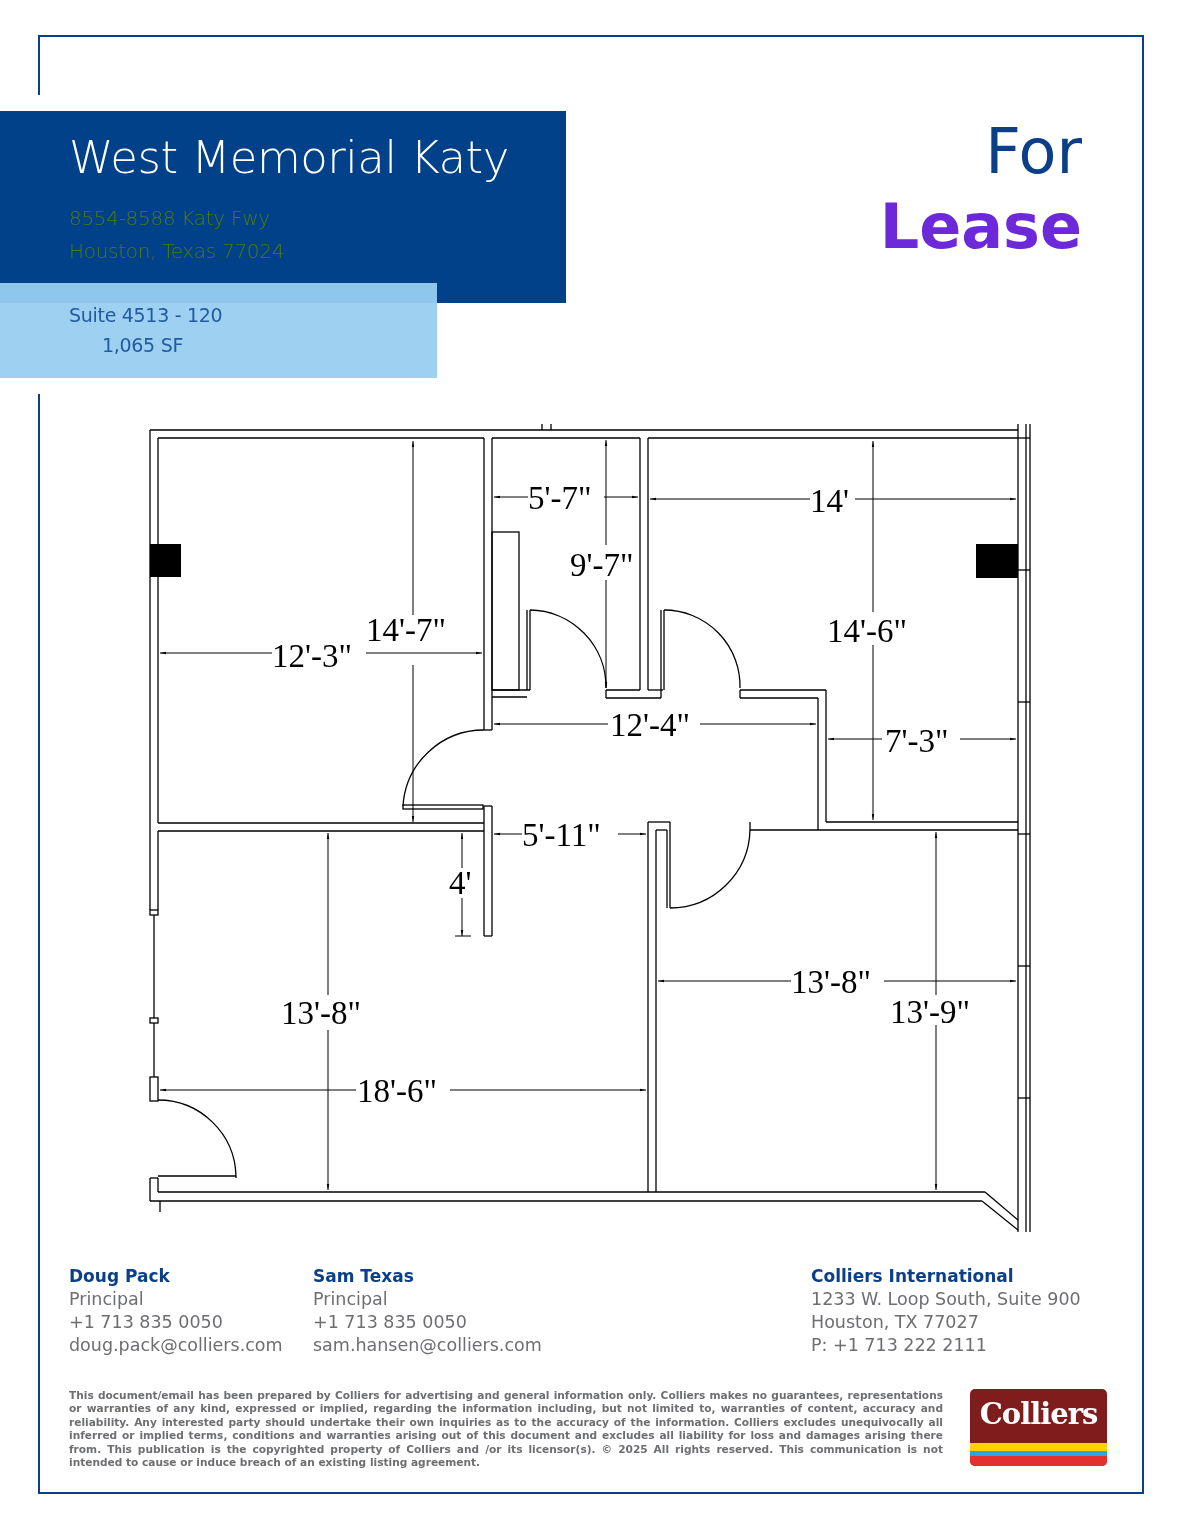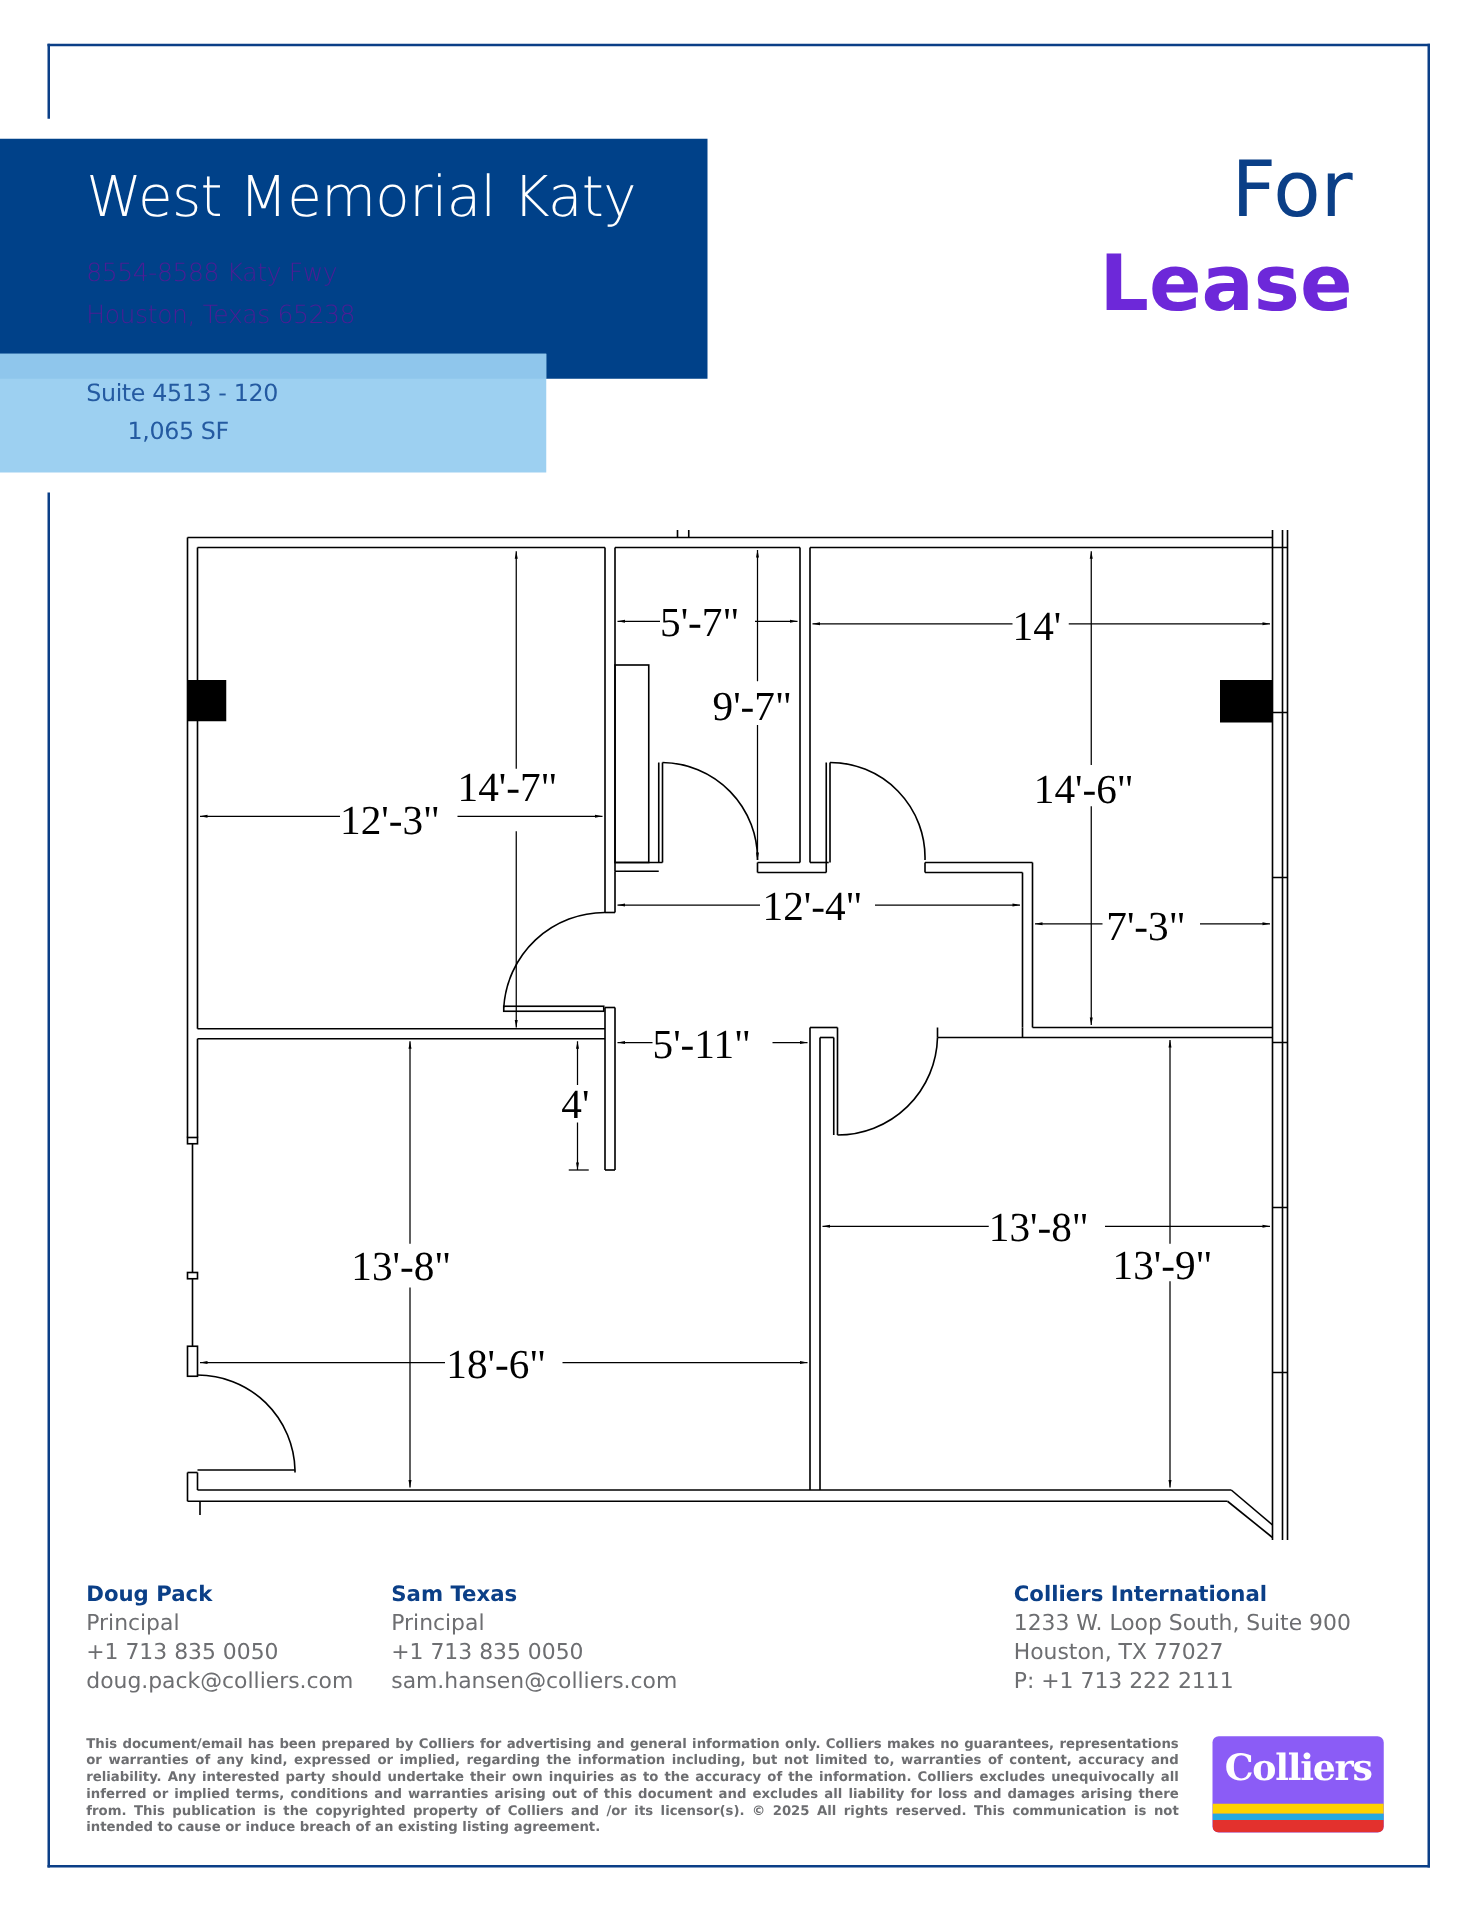--- a/index.html
+++ b/index.html
@@ -5,21 +5,21 @@
   html, body { margin: 0; padding: 0; background: #ffffff; }
   body { width: 1182px; height: 1529px; position: relative; overflow: hidden; font-family: "DejaVu Sans", sans-serif; }
   .frame-top { position: absolute; left: 38px; top: 35px; width: 1106px; height: 2px; background: #0b3f87; }
   .frame-right { position: absolute; left: 1142px; top: 35px; width: 2px; height: 1459px; background: #0b3f87; }
   .frame-bottom { position: absolute; left: 38px; top: 1492px; width: 1106px; height: 2px; background: #0b3f87; }
   .frame-left-top { position: absolute; left: 38px; top: 35px; width: 2px; height: 60px; background: #0b3f87; }
   .frame-left-bottom { position: absolute; left: 38px; top: 394px; width: 2px; height: 1100px; background: #0b3f87; }
 
   .title-block { position: absolute; left: 0; top: 111px; width: 566px; height: 192px; background: #004189; }
   .title { position: absolute; left: 69px; top: 131px; font-size: 45px; font-weight: 200; color: #ffffff; letter-spacing: -0.5px; white-space: nowrap; font-family: "DejaVu Sans", sans-serif; }
-  .addr { position: absolute; left: 69px; color: #4c1d95; font-size: 20px; font-weight: 300; white-space: nowrap; font-family: "DejaVu Sans", sans-serif; letter-spacing: -0.3px; }
+  .addr { position: absolute; left: 69px; color: #4d7c0f; font-size: 20px; font-weight: 300; white-space: nowrap; font-family: "DejaVu Sans", sans-serif; letter-spacing: -0.3px; }
   .addr1 { top: 206px; }
   .addr2 { top: 239px; }
 
   .suite-block { position: absolute; left: 0; top: 283px; width: 437px; height: 95px; background: #9dd0f1; }
   .suite-block .overlap { position: absolute; left: 0; top: 0; width: 437px; height: 20px; background: #8fc6ec; }
   .suite { position: absolute; left: 69px; color: #245aa1; font-size: 19px; white-space: nowrap; letter-spacing: -0.3px; }
   .suite1 { top: 304px; }
   .suite2 { top: 334px; margin-left: 33px; }
 
   .for { position: absolute; right: 100px; top: 121px; font-size: 62px; color: #0b3f87; font-weight: 400; text-align: right; line-height: 1; }
@@ -28,21 +28,21 @@
   .plan { position: absolute; left: 0; top: 0; }
 
   .contact { position: absolute; top: 1265px; font-size: 17.5px; line-height: 23px; color: #6d6e71; white-space: nowrap; }
   .contact .name { color: #0b3f87; font-weight: 700; font-size: 17px; }
   .c1 { left: 69px; }
   .c2 { left: 313px; }
   .c3 { left: 811px; }
 
   .disclaimer { position: absolute; left: 69px; top: 1389px; width: 874px; font-size: 10.6px; line-height: 13.4px; color: #6d6e71; text-align: justify; text-align-last: left; font-weight: bold; }
 
-  .logo { position: absolute; left: 970px; top: 1389px; width: 137px; height: 77px; border-radius: 5px; overflow: hidden; background: #8b5cf6; }
+  .logo { position: absolute; left: 970px; top: 1389px; width: 137px; height: 77px; border-radius: 5px; overflow: hidden; background: #7f1d1d; }
   .logo .word { position: absolute; left: 0; right: 0; top: 8px; text-align: center; color: #ffffff; font-family: "DejaVu Serif", serif; font-weight: 700; font-size: 29px; letter-spacing: -1px; }
   .logo .yellow { position: absolute; left: 0; right: 0; top: 54px; height: 8px; background: #ffd200; }
   .logo .cyan { position: absolute; left: 0; right: 0; top: 62px; height: 5px; background: #25a9e0; }
   .logo .red { position: absolute; left: 0; right: 0; top: 67px; height: 10px; background: #e3312d; }
 
   .dim { font-family: "Liberation Serif", "DejaVu Serif", serif; font-size: 33px; fill: #000; }
 </style>
 </head>
 <body>
 
@@ -52,21 +52,21 @@
 <div class="frame-left-top"></div>
 <div class="frame-left-bottom"></div>
 
 <div class="title-block"></div>
 <div class="suite-block">
     <div class="overlap"></div>
   </div>
 
 <div class="title">West Memorial Katy</div>
 <div class="addr addr1">8554-8588 Katy Fwy</div>
-<div class="addr addr2">Houston, Texas 65238</div>
+<div class="addr addr2">Houston, Texas 77024</div>
 <div class="suite suite1">Suite 4513 - 120</div>
 <div class="suite suite2">1,065 SF</div>
 
 <div class="for">For</div>
 <div class="lease">Lease</div>
 
 <svg class="plan" width="1182" height="1529" viewBox="0 0 1182 1529" xmlns="http://www.w3.org/2000/svg">
   <defs>
     <marker id="arr" viewBox="0 0 10 10" refX="10" refY="5" markerWidth="18" markerHeight="6" orient="auto-start-reverse" markerUnits="userSpaceOnUse">
       <path d="M0,3 L10,5 L0,7 Z" fill="#000"></path>

